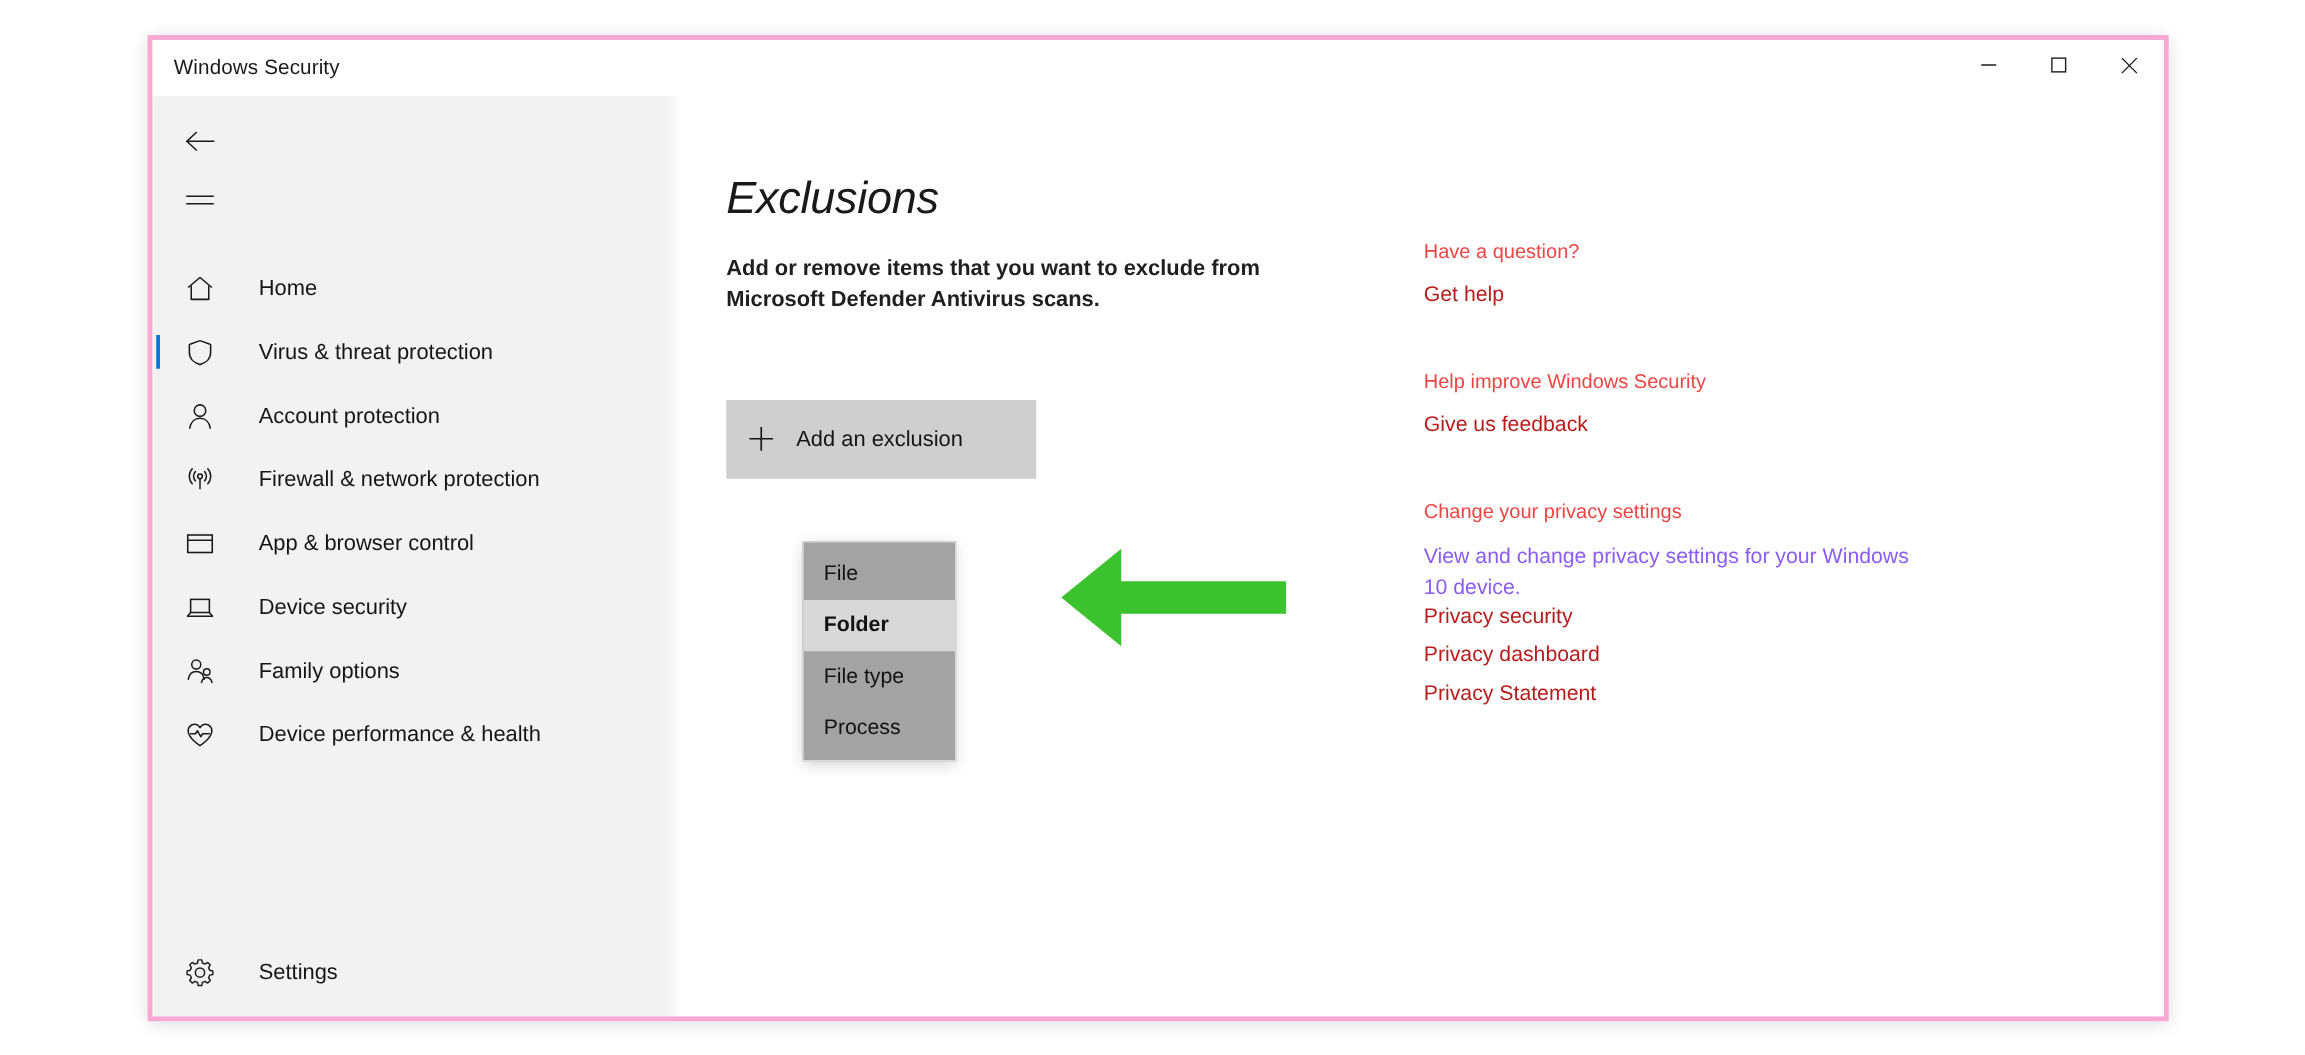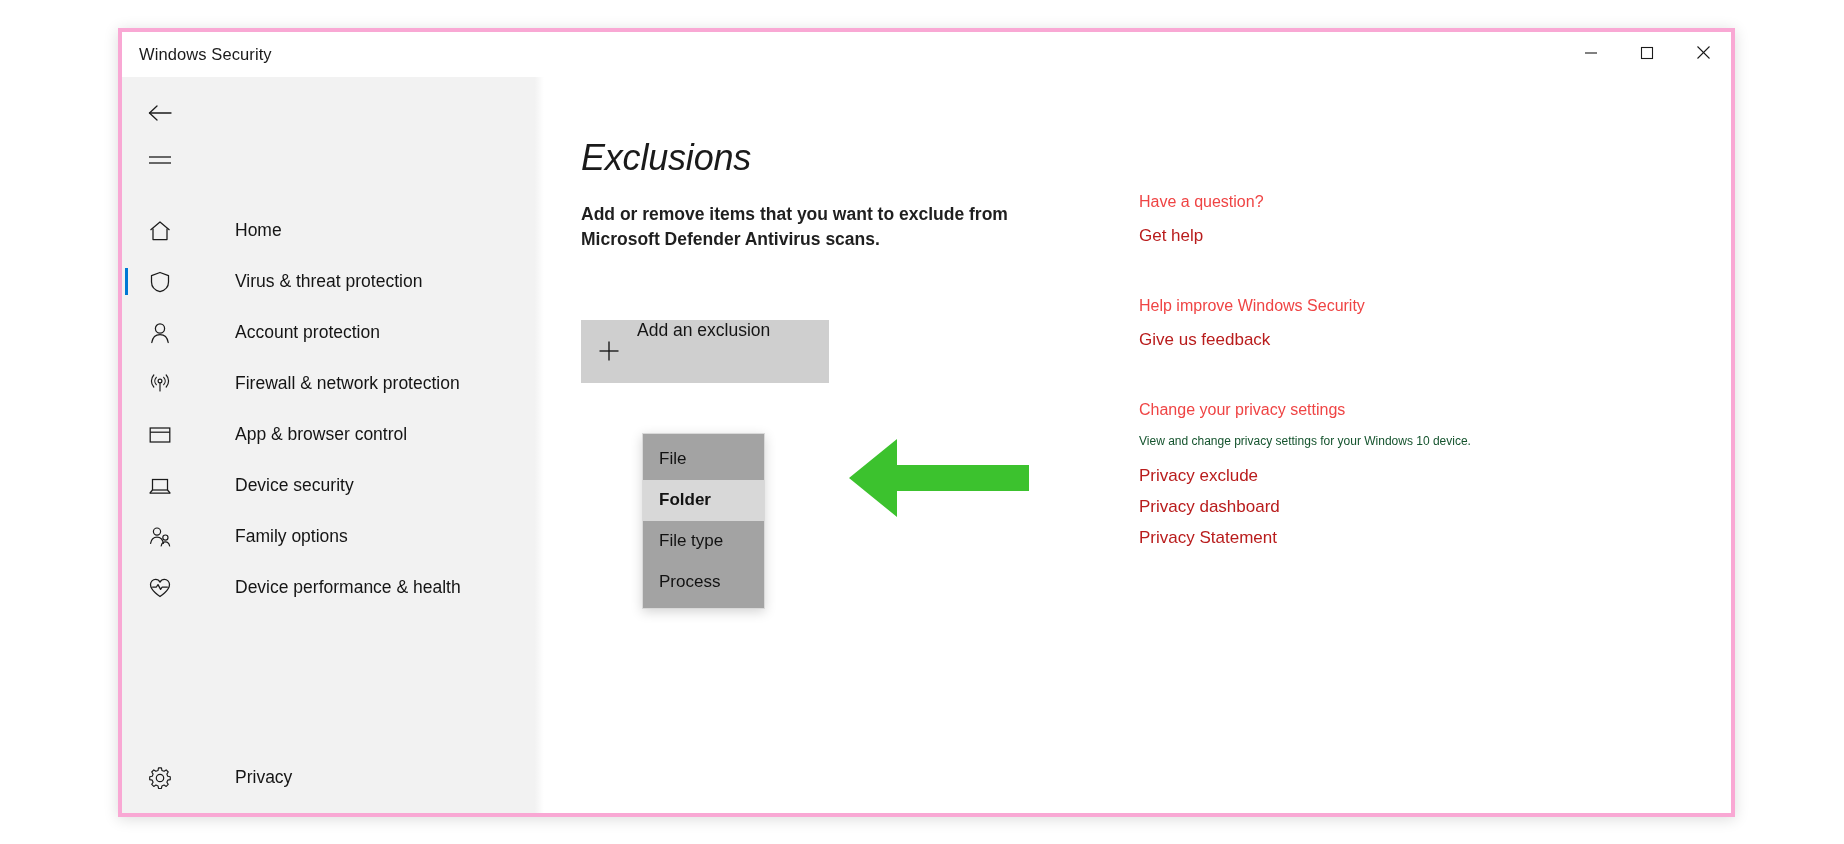--- a/index.html
+++ b/index.html
@@ -96,21 +96,20 @@
 
   .nav-list { margin-top: 18px; }
 
   .nav-item {
     position: relative;
     height: 51px;
     display: flex;
     align-items: center;
     padding-left: 26px;
     cursor: default;
-    gap: 28px;
   }
 
   .nav-item .accent {
     position: absolute;
     left: 3px;
     top: 12px;
     width: 3px;
     height: 27px;
     background: #0078d4;
     display: none;
@@ -178,20 +177,21 @@
 
   
   .add-btn {
     position: relative;
     margin-top: 68px;
     width: 248px;
     height: 63px;
     background: #cfcfcf;
     border: none;
     display: flex;
+    align-items: center;
     font-family: inherit;
     font-size: 17.5px;
     color: #151515;
     cursor: default;
     text-align: left;
   }
 
   .add-plus {
     width: 56px;
     display: flex;
@@ -248,24 +248,23 @@
   .help-group { margin-bottom: 50px; }
 
   .help-head {
     font-size: 16px;
     color: #ef4444;
     margin-bottom: 13px;
     line-height: 1.3;
   }
 
   .help-text {
-    font-size: 12px;
-    color: #14532d;
+    font-size: 17px;
+    color: #8b5cf6;
     line-height: 1.45;
-    margin-bottom: 15px;
   }
 
   .help-link {
     display: block;
     font-size: 17px;
     color: #b91c1c;
     text-decoration: none;
     margin-bottom: 11px;
     width: fit-content;
     cursor: default;
@@ -430,21 +429,21 @@
 
         <div class="side-bottom">
           <div class="nav-item">
 
             <span class="nav-icon">
               <svg width="24" height="24" viewBox="0 0 24 24">
                 <path d="M12 8.3 A3.7 3.7 0 1 0 12 15.7 A3.7 3.7 0 1 0 12 8.3 Z" fill="none" stroke="#1b1b1b" stroke-width="1.2"></path>
                 <path d="M10.5 2.6 H13.5 L14 5.2 L16.2 6.1 L18.4 4.7 L20.5 6.8 L19.1 9 L20 11.2 L22.6 11.7 V14.7 L20 15.2 L19.1 17.4 L20.5 19.6 L18.4 21.7 L16.2 20.3 L14 21.2 L13.5 23.8 H10.5 L10 21.2 L7.8 20.3 L5.6 21.7 L3.5 19.6 L4.9 17.4 L4 15.2 L1.4 14.7 V11.7 L4 11.2 L4.9 9 L3.5 6.8 L5.6 4.7 L7.8 6.1 L10 5.2 Z" fill="none" stroke="#1b1b1b" stroke-width="1.2" stroke-linejoin="round" transform="translate(0,-1.2) scale(0.97) translate(0.35,0.6)"></path>
               </svg>
             </span>
-            <span class="nav-label">Privacy</span>
+            <span class="nav-label">Settings</span>
           </div>
         </div>
 
       </div>
 
       <div class="content">
 
         <div class="content-left">
 
           <h1 class="page-title">Exclusions</h1>
@@ -488,21 +487,21 @@
           </div>
 
           <div class="help-group">
             <div class="help-head">Help improve Windows Security</div>
             <a class="help-link">Give us feedback</a>
           </div>
 
           <div class="help-group">
             <div class="help-head">Change your privacy settings</div>
             <div class="help-text">View and change privacy settings for your Windows 10 device.</div>
-            <a class="help-link">Privacy exclude</a>
+            <a class="help-link">Privacy security</a>
             <a class="help-link">Privacy dashboard</a>
             <a class="help-link">Privacy Statement</a>
           </div>
 
         </div>
 
       </div>
 
     </div>
 

